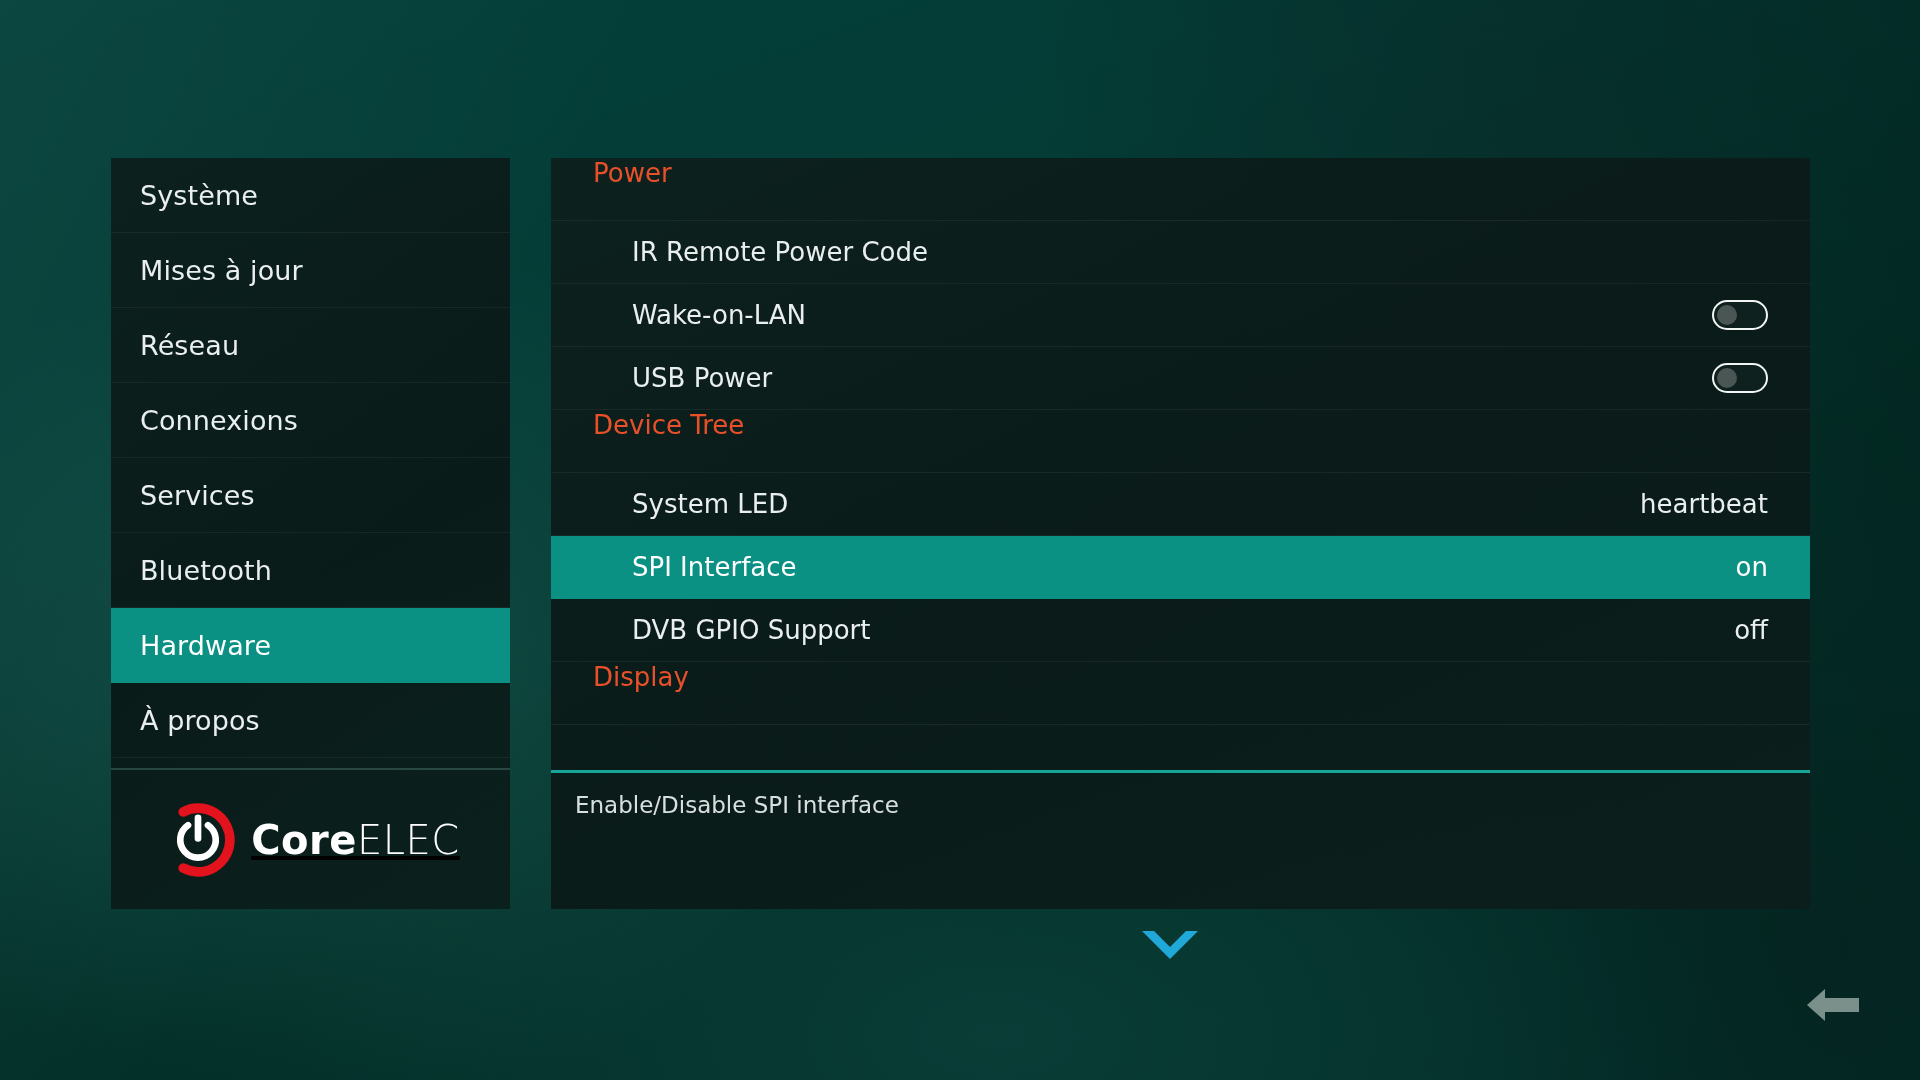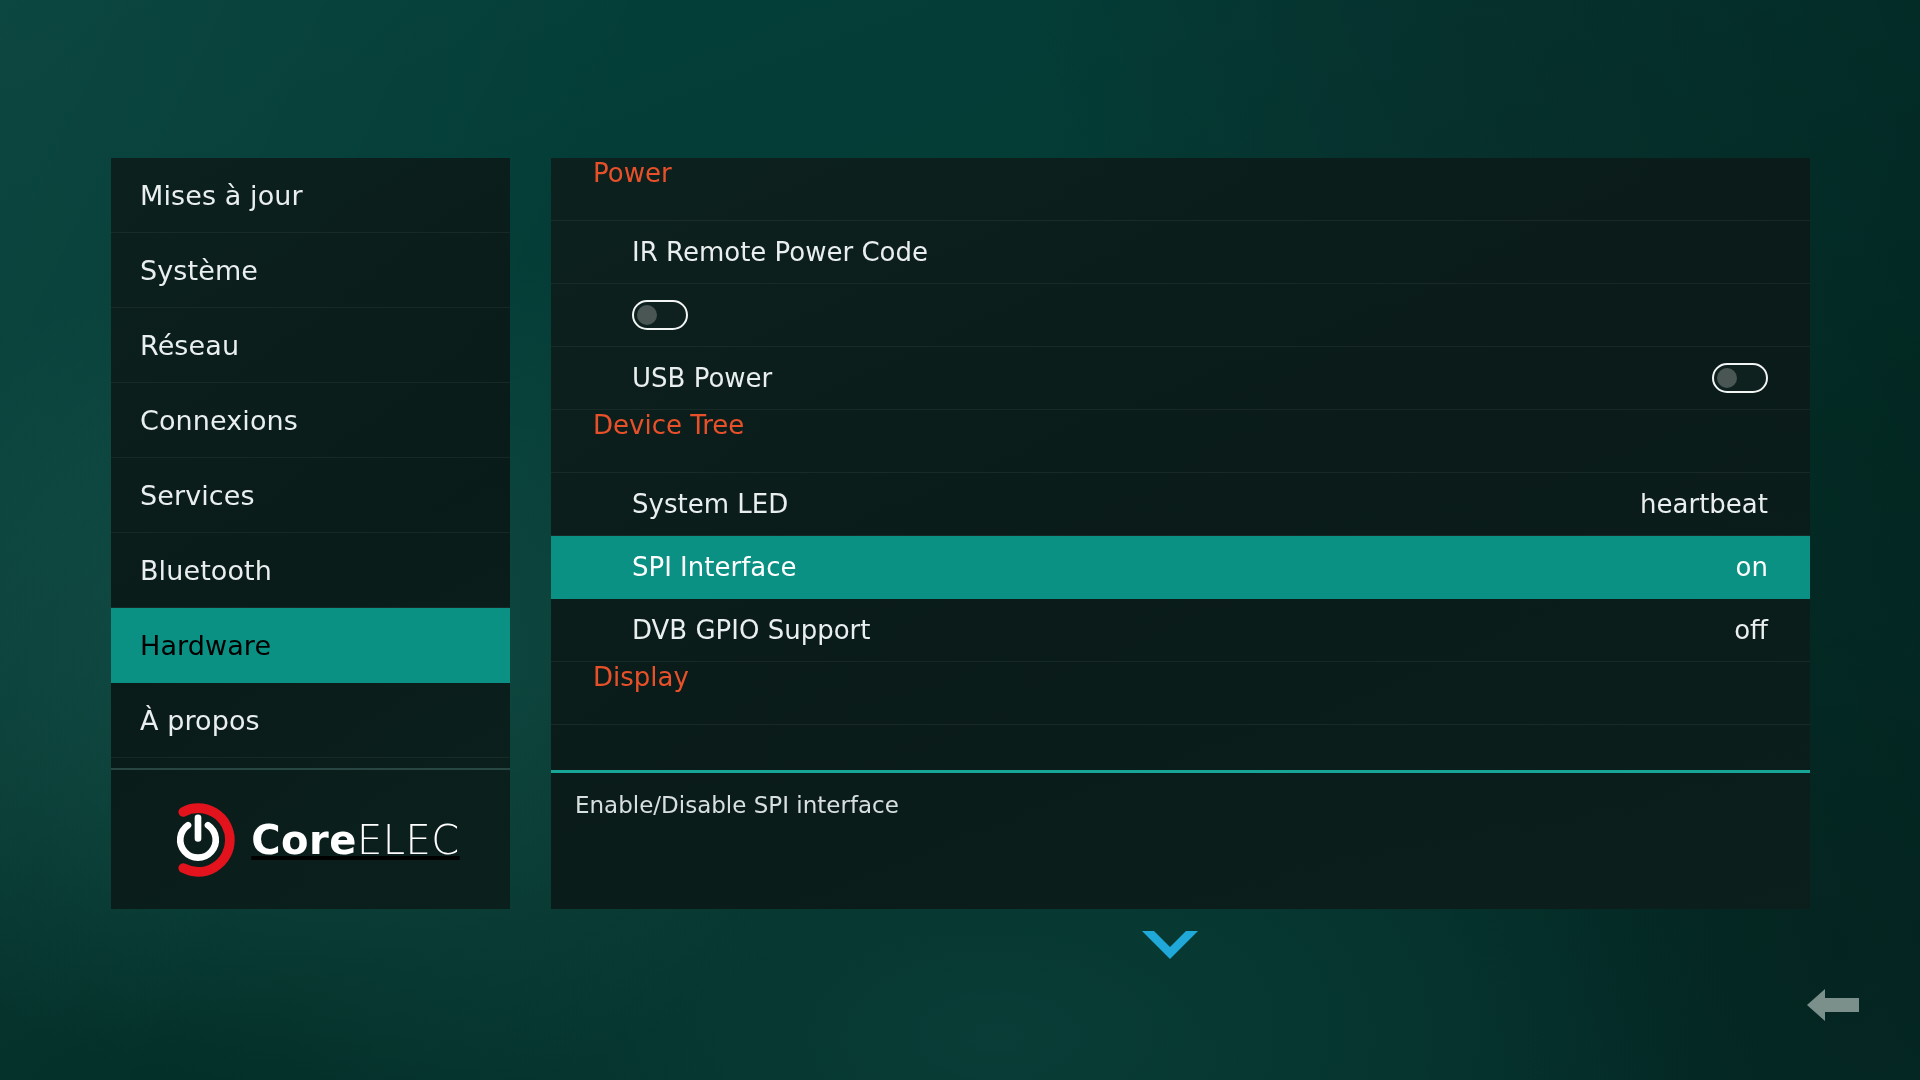--- a/index.html
+++ b/index.html
@@ -39,21 +39,21 @@
   .side-item {
     height:75px; display:flex; align-items:center;
     padding-left:29px;
     color:#e9eeee; font-size:27px; font-weight:400;
     border-bottom:1px solid rgba(255,255,255,0.055);
     letter-spacing:0.1px;
   }
   .side-item:first-child { border-top:1px solid rgba(255,255,255,0.0); }
   .side-item.selected {
     background:#0a9184;
-    color:#000000;
+    color:#ffffff;
     border-bottom:1px solid rgba(255,255,255,0.0);
     align-items:center;
   }
   #sidebar-separator {
     position:absolute; left:0; top:610px; width:399px; height:2px;
     background:rgba(120,180,172,0.28);
   }
   #brand-area {
     position:absolute; left:0; top:613px; width:399px; height:138px;
     display:flex; align-items:center; justify-content:center;
@@ -141,24 +141,24 @@
 </style>
 </head>
 <body>
 
 <div id="bg-layer"></div>
 <div id="bg-sheen"></div>
 
 <div id="sidebar">
   <div id="sidebar-menu">
       <div class="side-item">
+        <span>Système</span>
+      </div>
+      <div class="side-item">
         <span>Mises à jour</span>
-      </div>
-      <div class="side-item">
-        <span>Système</span>
       </div>
       <div class="side-item">
         <span>Réseau</span>
       </div>
       <div class="side-item">
         <span>Connexions</span>
       </div>
       <div class="side-item">
         <span>Services</span>
       </div>
@@ -193,20 +193,21 @@
 
 <div id="content-panel">
   <div id="settings-list">
       <div class="group-header">
         <span>Power</span>
       </div>
       <div class="setting-row">
         <span class="row-label">IR Remote Power Code</span>
       </div>
       <div class="setting-row">
+        <span class="row-label">Wake-on-LAN</span>
         <span class="toggle">
           <span class="knob"></span>
         </span>
       </div>
       <div class="setting-row">
         <span class="row-label">USB Power</span>
         <span class="toggle">
           <span class="knob"></span>
         </span>
       </div>

